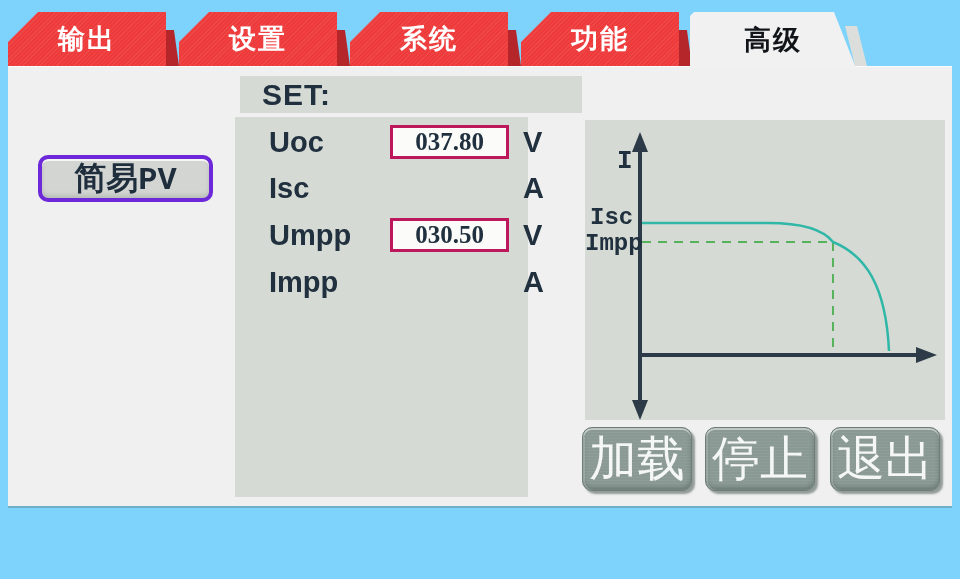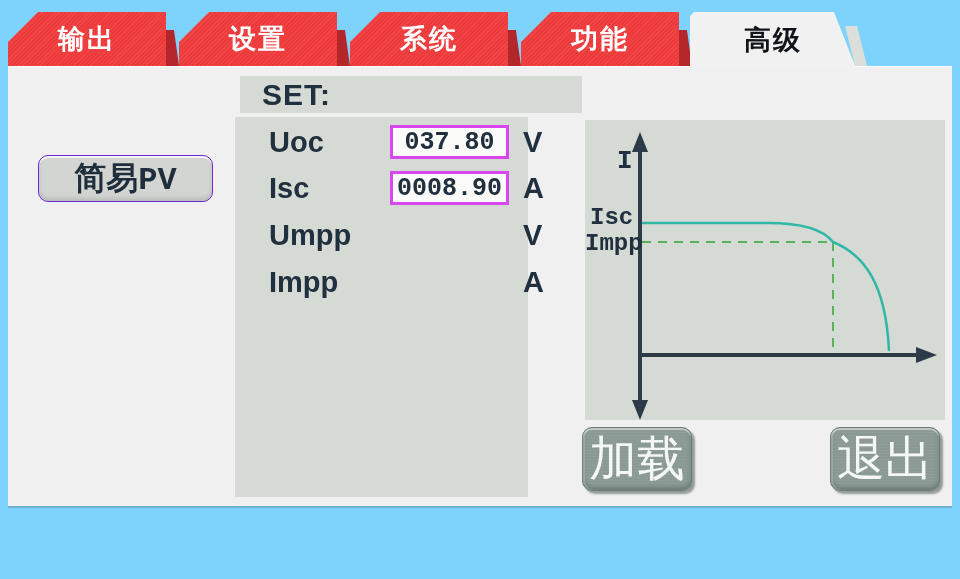--- a/index.html
+++ b/index.html
@@ -41,21 +41,21 @@
   }
   
   .main-panel{
     position:absolute; left:8px; top:66px; width:944px; height:440px;
     background:#F0F0F0;
     box-shadow:inset 0 1px 0 #fbfbfb, 0 2px 0 rgba(90,105,100,0.35);
   }
   
   .pv-btn{
     position:absolute; left:30px; top:89px; width:175px; height:47px;
-    background:#D3D5D2; border:1px solid #6d28d9; border-radius:10px;
+    background:#D3D5D2; border:4px solid #6d28d9; border-radius:10px;
     box-shadow:inset 0 2px 0 #F5F6F4, inset 0 -3px 4px #b9bdb8;
     color:#1F2E3C; font-size:32px; font-weight:bold;
     font-family:"Liberation Mono", monospace;
     display:flex; align-items:center; justify-content:center;
     cursor:pointer; padding:0;
   }
   
   .set-header{
     position:absolute; left:232px; top:10px; width:342px; height:37px;
     background:#D6DAD4; color:#20303E;
@@ -68,23 +68,23 @@
     background:#D6DAD4;
     margin-left:7px;
   }
   .field-row{position:absolute; left:0; width:100%; height:34px;}
   .fname{
     position:absolute; left:34px; top:0; height:34px; line-height:34px;
     color:#20303E; font-size:29px; font-weight:bold;
   }
   .vbox{
     position:absolute; left:155px; top:0; width:119px; height:34px;
-    background:#FBFBFA; border:3px solid #d946ef; box-sizing:border-box;
-    display:flex; align-items:center; justify-content:center;
-    font-family:Liberation Mono, monospace; font-weight:bold;
+    background:#FBFBFA; border:3px solid #be185d; box-sizing:border-box;
+    display:flex; align-items:center; justify-content:center;
+    font-family:Liberation Serif, serif; font-weight:bold;
     font-size:25px; color:#20303E; cursor:pointer;
   }
   .unit{
     position:absolute; left:288px; top:0; height:34px; line-height:34px;
     color:#20303E; font-size:29px; font-weight:bold;
   }
   
   .graph{
     position:absolute; left:577px; top:54px; width:360px; height:300px;
     background:#D6DAD4;
@@ -157,25 +157,25 @@
     </div>
 
     <div class="set-body">
       <div class="field-row" style="top:8px">
         <span class="fname">Uoc</span>
         <div class="vbox">037.80</div>
         <span class="unit">V</span>
       </div>
       <div class="field-row" style="top:54px">
         <span class="fname">Isc</span>
-        <div class="vbox">0008.90</div>
         <span class="unit">A</span>
       </div>
       <div class="field-row" style="top:101px">
         <span class="fname">Umpp</span>
+        <div class="vbox">030.50</div>
         <span class="unit">V</span>
       </div>
       <div class="field-row" style="top:148px">
         <span class="fname">Impp</span>
         <span class="unit">A</span>
       </div>
     </div>
 
     <div class="graph">
       <svg width="360" height="300" viewBox="0 0 360 300">
@@ -190,16 +190,17 @@
 
         <line x1="55" y1="235" x2="336" y2="235" stroke="#2C3B47" stroke-width="4"></line>
         <polygon points="352,235 331,227 331,243" fill="#2C3B47"></polygon>
       </svg>
       <span class="glabel gl-i">I</span>
       <span class="glabel gl-isc">Isc</span>
       <span class="glabel gl-impp">Impp</span>
     </div>
 
     <button class="act-btn act-load">加载</button>
+    <button class="act-btn act-stop">停止</button>
     <button class="act-btn act-exit">退出</button>
   </div>
 
 </div>
 
 </body></html>

